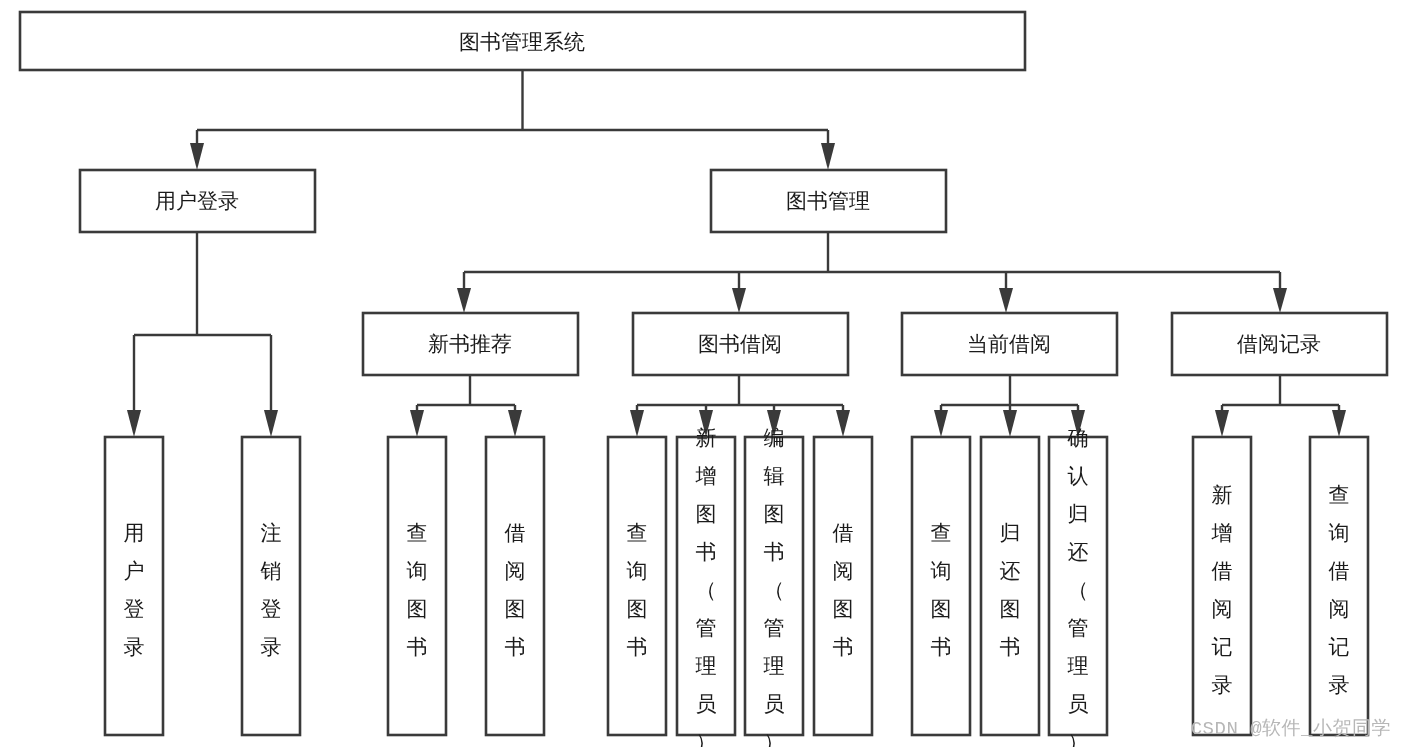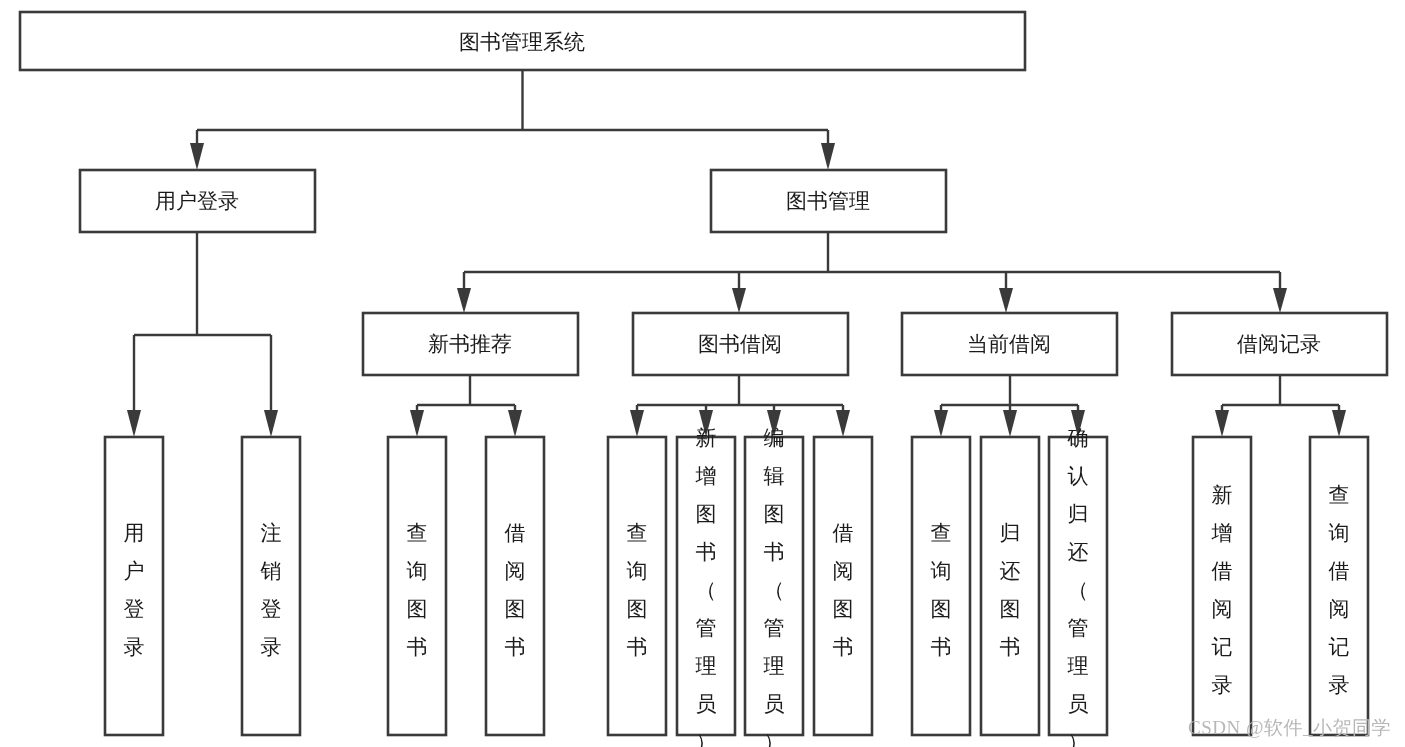--- a/index.html
+++ b/index.html
@@ -52,21 +52,21 @@
   .node-label-v {
     font-family: "Liberation Sans", "DejaVu Sans", sans-serif;
     font-size: 21px;
     fill: #1b1b1b;
     text-anchor: middle;
   }
   .watermark {
     position: absolute;
     right: 14px;
     bottom: 6px;
-    font-family: Liberation Serif, serif;
+    font-family: Liberation Mono, monospace;
     font-size: 19px;
     color: #b7b7b7;
     letter-spacing: 0.5px;
     white-space: nowrap;
     user-select: none;
   }
 </style>
 </head>
 <body>
 

